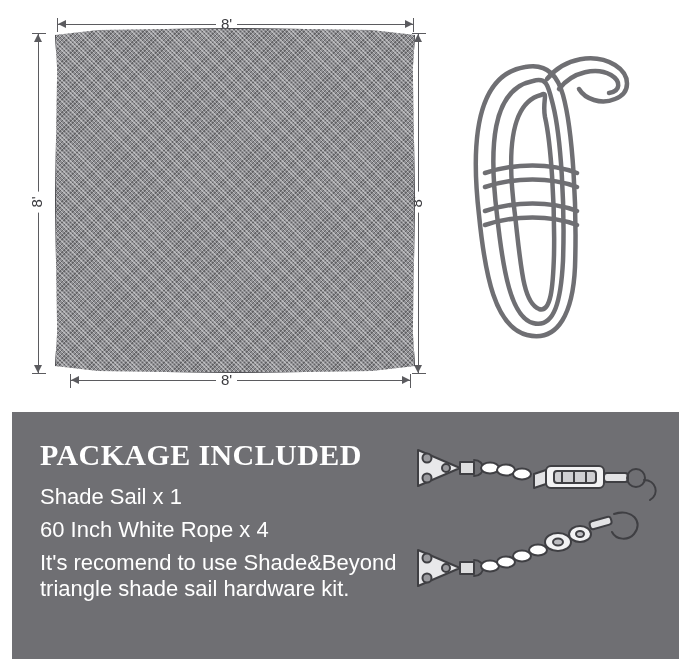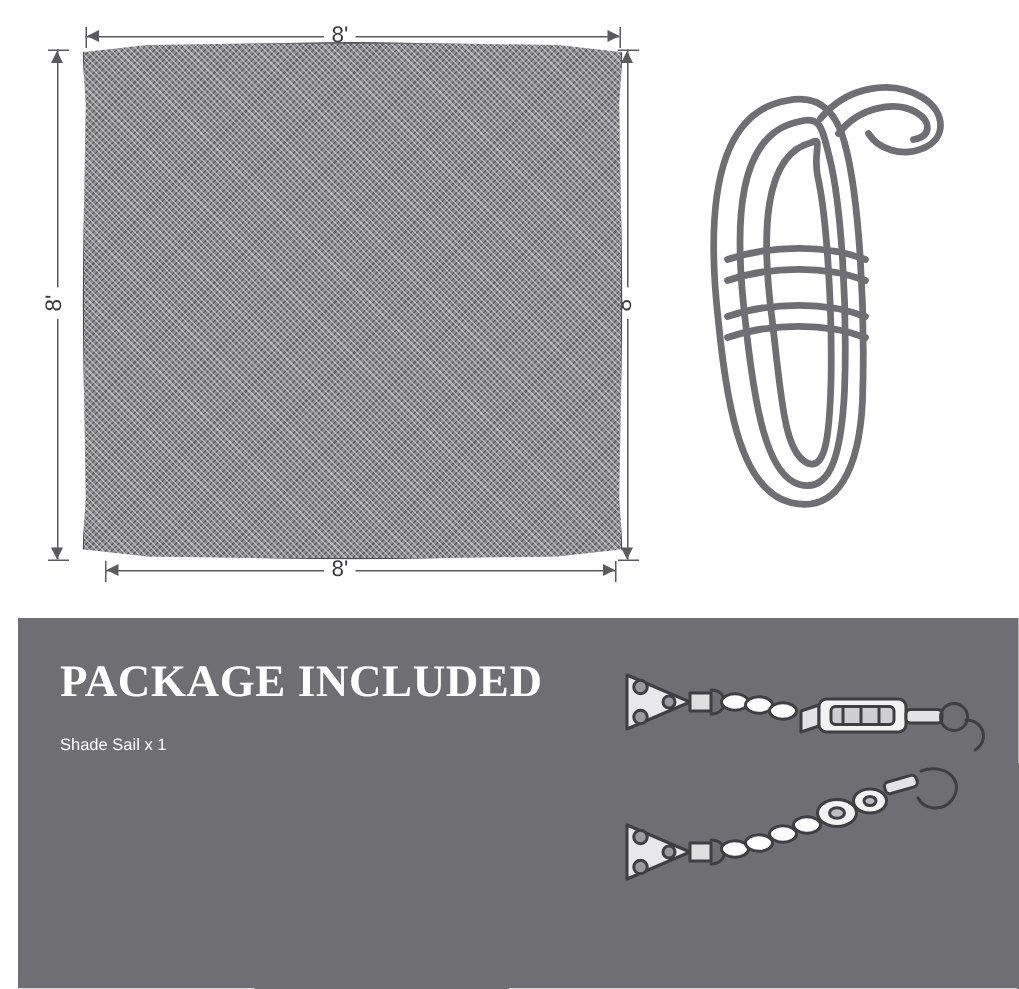--- a/index.html
+++ b/index.html
@@ -134,21 +134,21 @@
   }
   #panel-list {
     position: absolute;
     left: 28px; top: 72px;
     width: 390px;
     margin: 0; padding: 0;
     list-style: none;
   }
   #panel-list li {
     color: #ffffff;
-    font-size: 11px;
+    font-size: 22px;
     line-height: 26px;
     margin: 0 0 7px 0;
     white-space: pre-line;
   }
 
   
   #hardware-wrap {
     position: absolute;
     left: 370px; top: 10px;
     width: 300px; height: 230px;
@@ -215,20 +215,23 @@
     </svg>
   </div>
 </div>
 
 <div id="bottom-panel">
 
   <h2 id="panel-title">PACKAGE INCLUDED</h2>
 
   <ul id="panel-list">
     <li>Shade Sail x 1</li>
+    <li>60 Inch White Rope x 4</li>
+    <li>It's recomend to use Shade&amp;Beyond
+triangle shade sail hardware kit.</li>
   </ul>
 
   <div id="hardware-wrap">
     <svg width="300" height="230" viewBox="0 0 300 230">
       <g stroke="#3f3f43" stroke-width="2" fill="#ffffff" stroke-linejoin="round" stroke-linecap="round">
 
         <path d="M36 28 L78 46 L36 64 Z" fill="#e8e8ea"></path>
         <circle cx="45" cy="36" r="4.5" fill="#9a9a9e"></circle>
         <circle cx="45" cy="56" r="4.5" fill="#9a9a9e"></circle>
         <circle cx="64" cy="46" r="4" fill="#9a9a9e"></circle>

